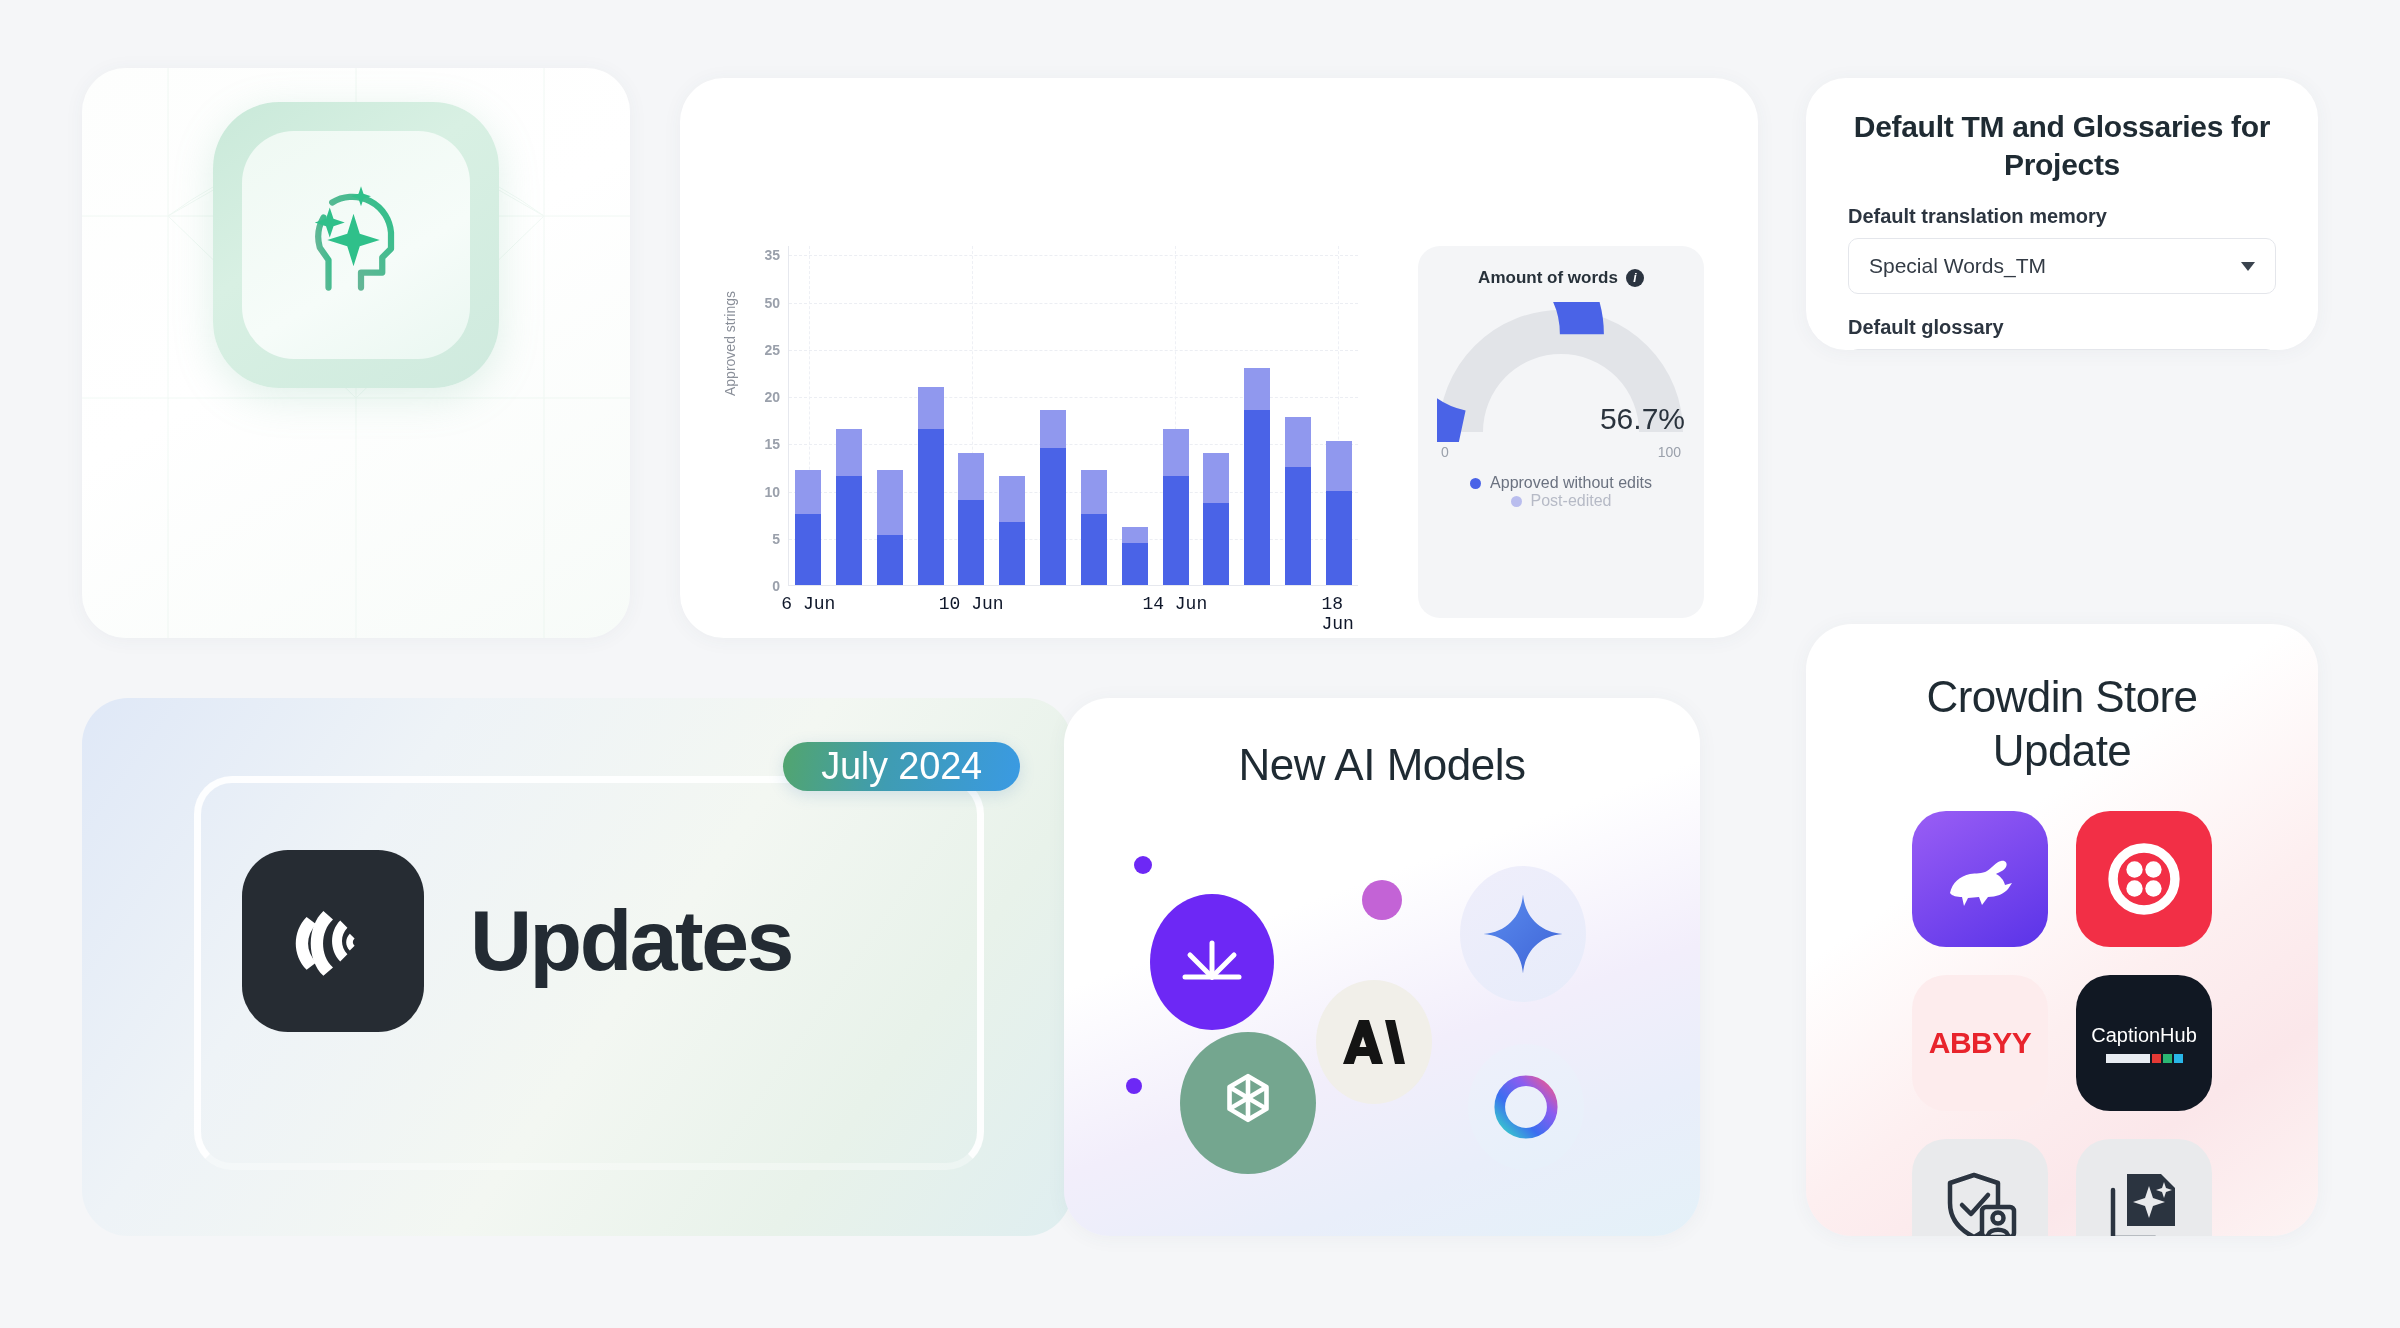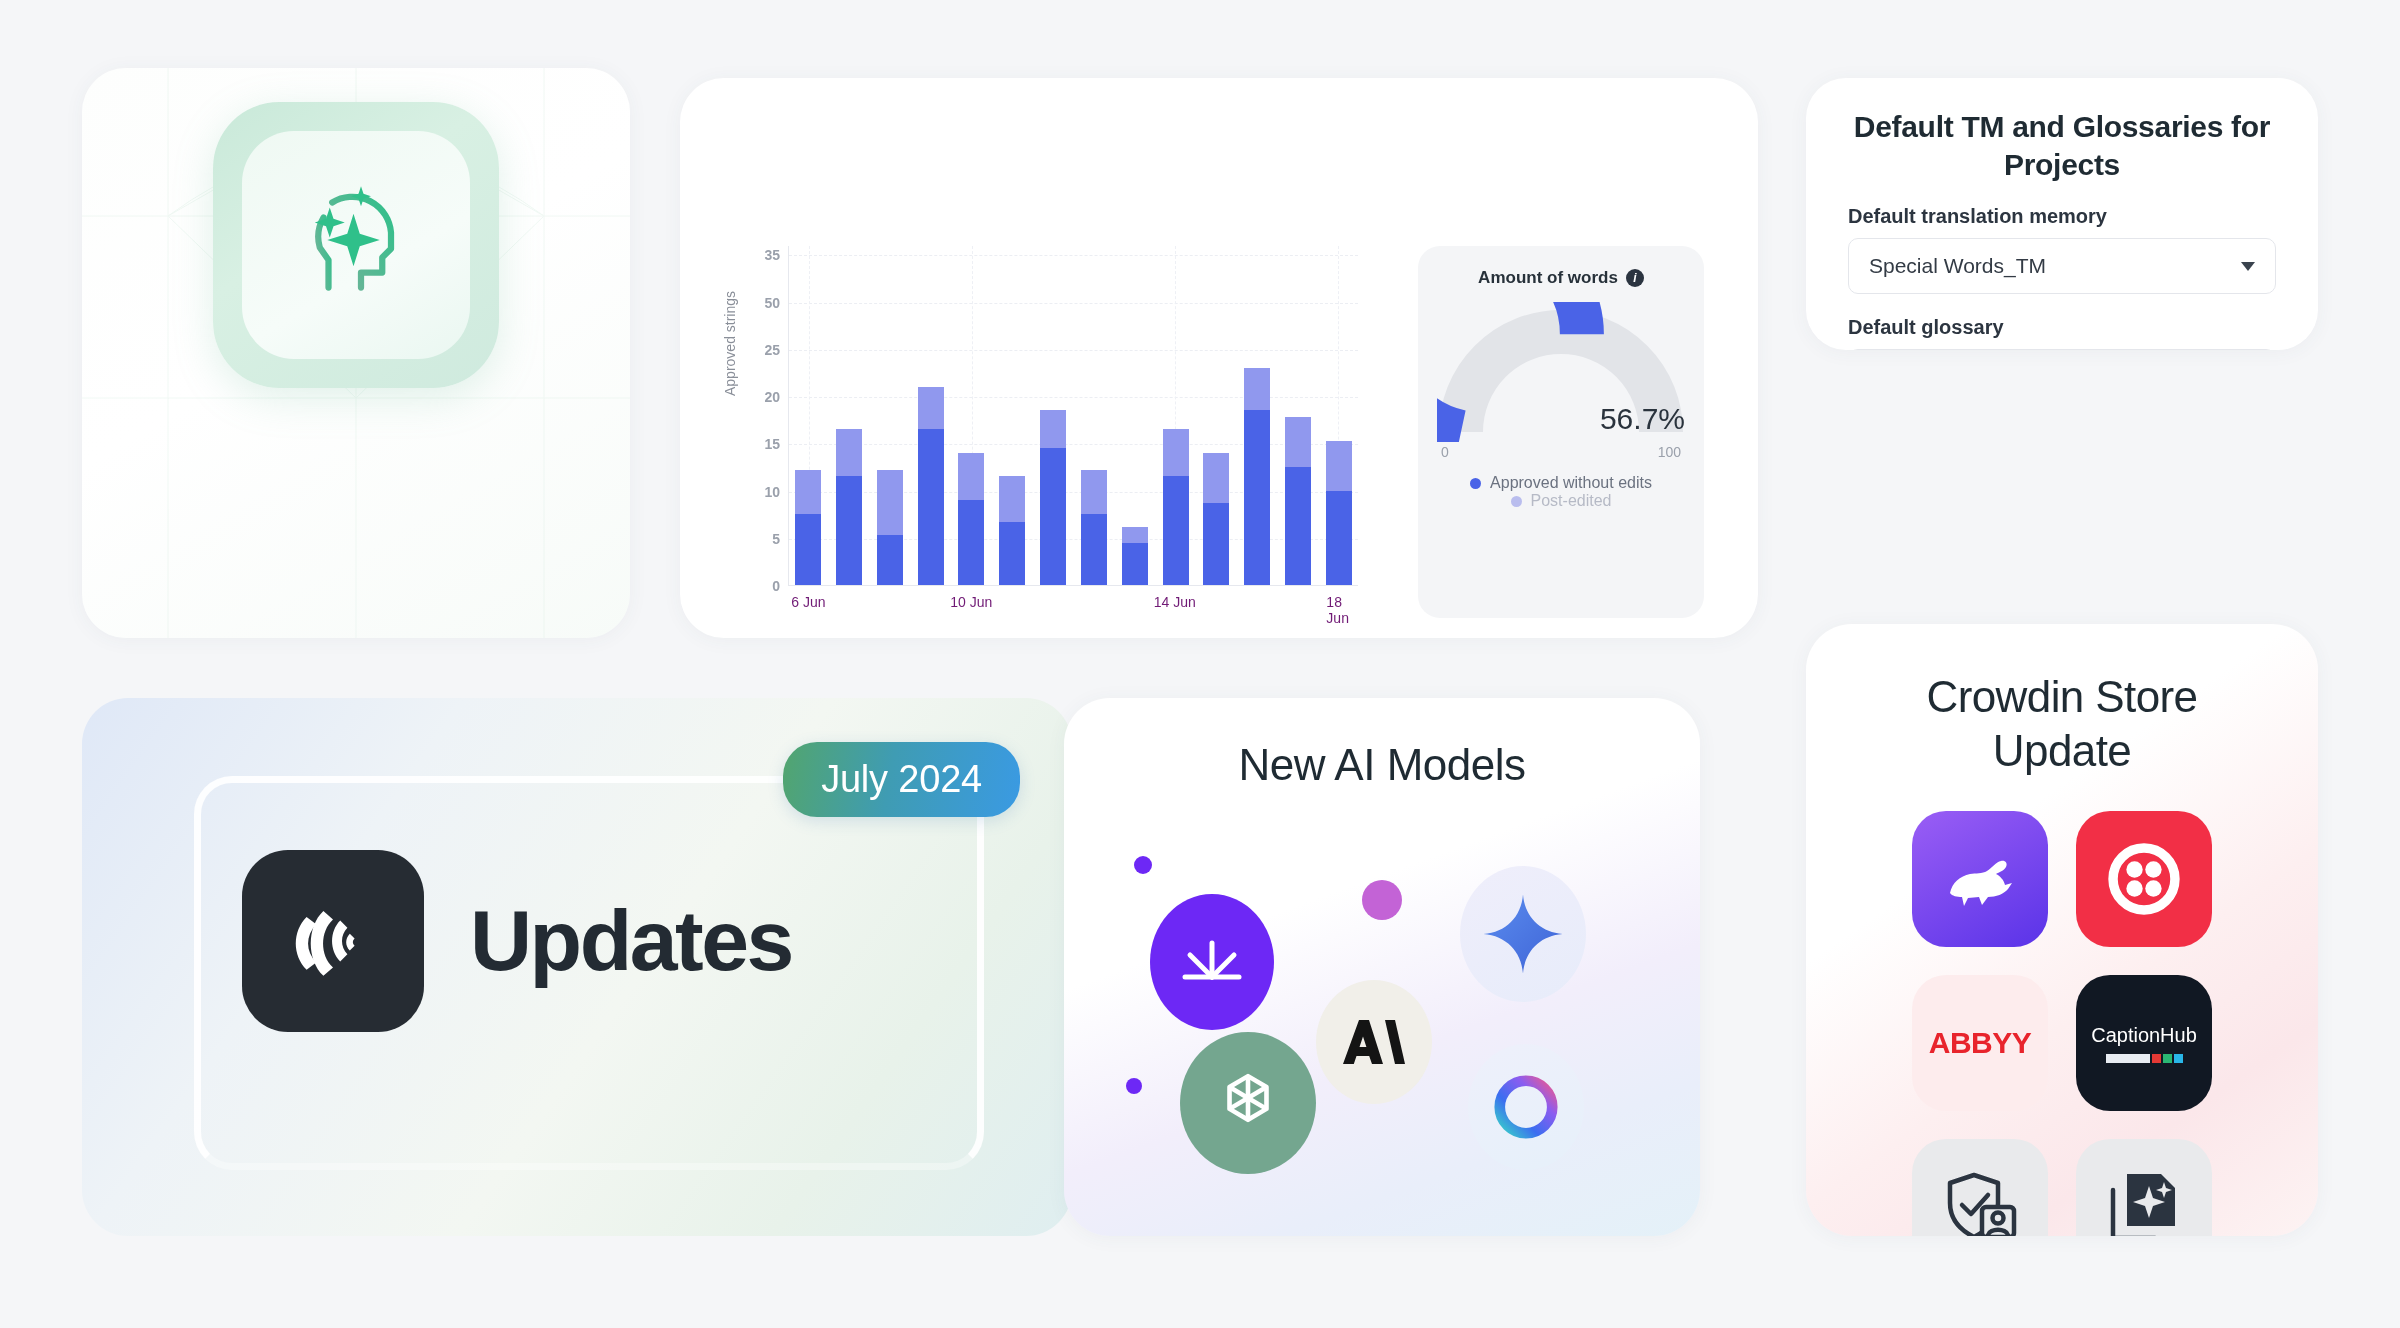--- a/index.html
+++ b/index.html
@@ -71,21 +71,21 @@
     position:absolute; top:0; bottom:0; width:0; border-left:1px dashed #eef0f5;
   }
   .bars {
     position:absolute; left:0; right:0; bottom:0; top:0;
     display:flex; align-items:flex-end; justify-content:space-between; padding:0 6px;
   }
   .bar { width:26px; display:flex; flex-direction:column; justify-content:flex-end; }
   .seg-top { background:#9098ee; }
   .seg-bot { background:#4a63e7; }
   .x-ticks { position:absolute; left:62px; right:8px; top:348px; height:24px; }
-  .x-tick { position:absolute; font-size:14px; color:#701a75; transform:translateX(-50%); }
+  .x-tick { position:absolute; font-size:18px; color:#0f172a; transform:translateX(-50%);font-family:Liberation Mono, monospace; }
 
   
   .gauge-panel {
     position:absolute; left:738px; top:168px; width:286px; height:372px;
     background:#f4f5f7; border-radius:22px;
     display:flex; flex-direction:column; align-items:center;
   }
   .gauge-head {
     margin-top:22px; display:flex; align-items:center; gap:8px;
     font-size:17px; color:#27313a; font-weight:700;
@@ -131,21 +131,21 @@
     left:82px; top:698px; width:990px; height:538px;
     background:linear-gradient(125deg,#dfe8f7 0%,#eef3f7 28%,#f3f7f2 55%,#e8f2ea 78%,#dfeef0 100%);
     border-radius:46px;
   }
   .pu-frame {
     position:absolute; left:112px; top:78px; width:790px; height:394px;
     border:7px solid rgba(255,255,255,.92); border-radius:38px;
     border-bottom-color:rgba(255,255,255,.35);
   }
   .badge-july {
-    position:absolute; right:52px; top:44px; padding:16px 38px;
+    position:absolute; right:52px; top:44px; padding:3px 38px;
     border-radius:34px; color:#fff; font-size:38px; letter-spacing:-.2px;
     background:linear-gradient(100deg,#52a56e 0%,#3f9cb3 45%,#3a9ae3 100%);
     box-shadow:0 4px 16px rgba(60,120,180,.18);
   }
   .pu-row { position:absolute; left:160px; top:152px; display:flex; align-items:center; gap:46px; }
   .pu-logo {
     width:182px; height:182px; border-radius:46px; background:#262c33;
     display:flex; align-items:center; justify-content:center;
   }
   .pu-text { font-size:86px; line-height:.99; font-weight:700; color:#232b33; letter-spacing:-2.5px; }

